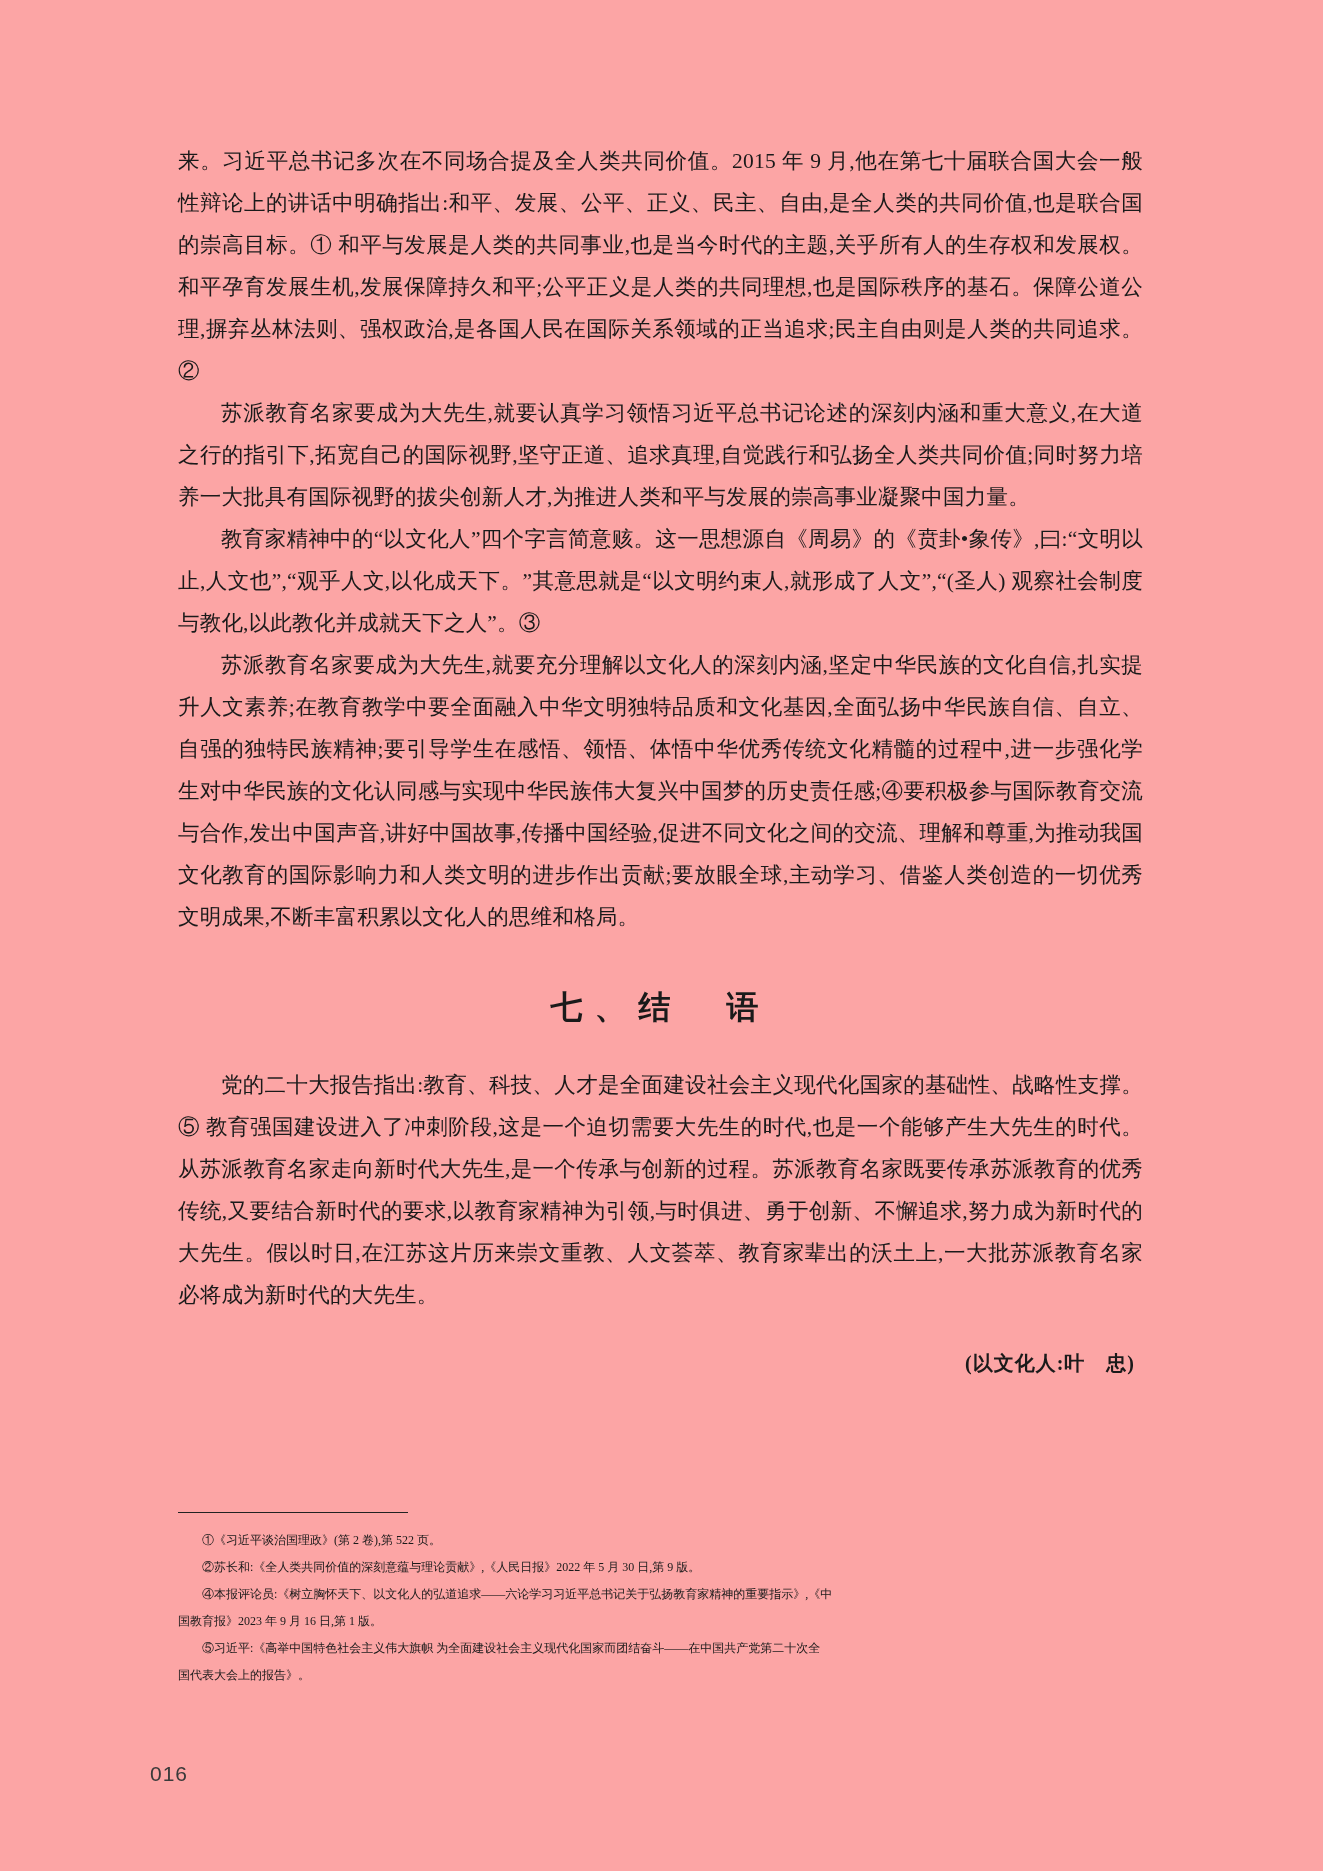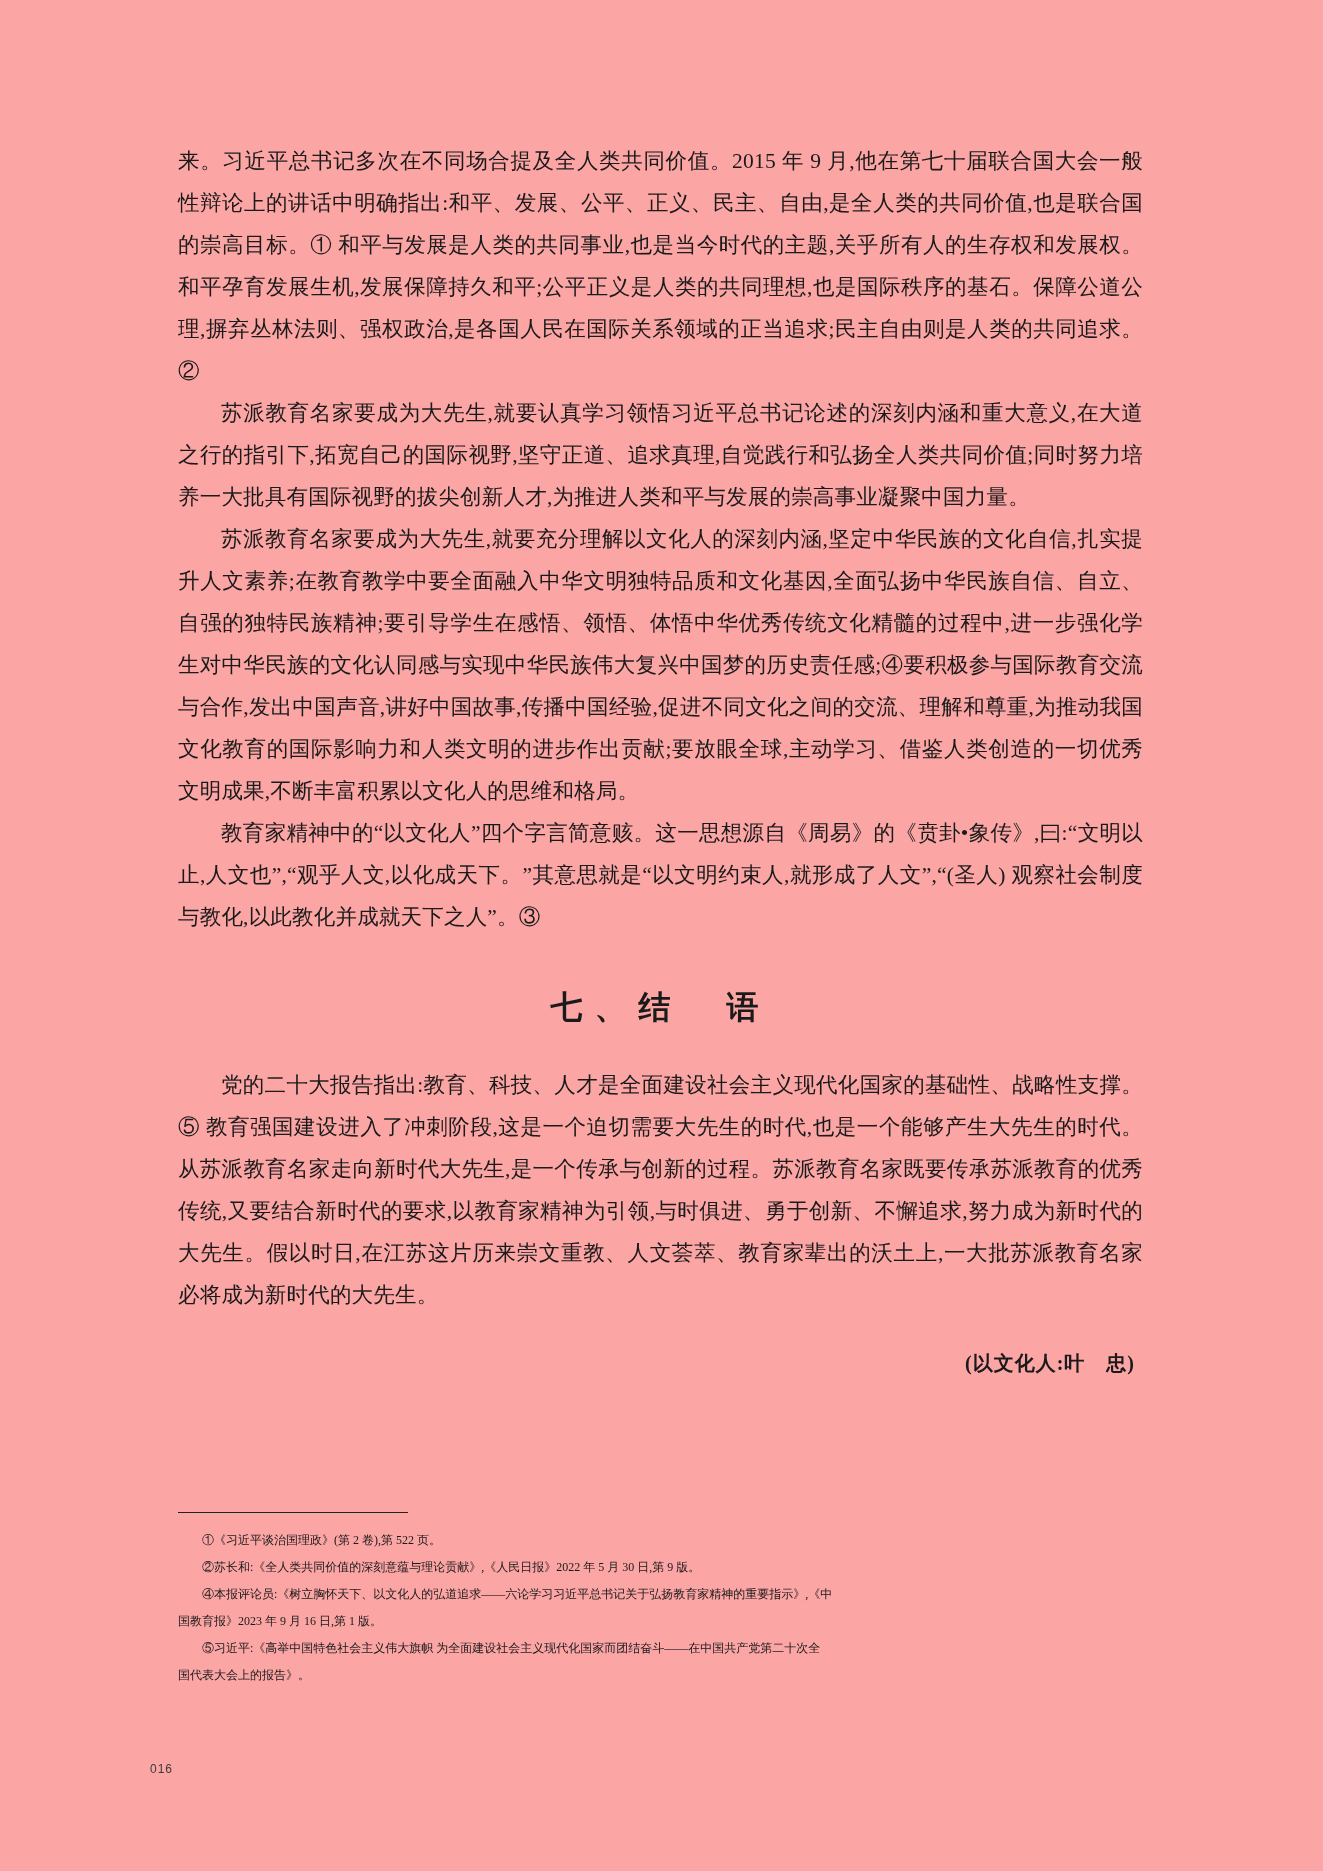--- a/index.html
+++ b/index.html
@@ -77,41 +77,41 @@
     margin: 0;
     text-indent: 2em;
   }
   .note.cont {
     text-indent: 0;
   }
   .folio {
     position: absolute;
     left: 150px;
     top: 1762px;
-    font-size: 12px;
+    font-size: 21px;
     color: #3a3a3a;
     letter-spacing: 1px;
     font-family: "Liberation Sans", sans-serif;
   }
 </style>
 </head>
 <body>
 
 <div class="page">
 
   <div class="content">
 
     <p class="para">来。习近平总书记多次在不同场合提及全人类共同价值。2015 年 9 月,他在第七十届联合国大会一般性辩论上的讲话中明确指出:和平、发展、公平、正义、民主、自由,是全人类的共同价值,也是联合国的崇高目标。① 和平与发展是人类的共同事业,也是当今时代的主题,关乎所有人的生存权和发展权。和平孕育发展生机,发展保障持久和平;公平正义是人类的共同理想,也是国际秩序的基石。保障公道公理,摒弃丛林法则、强权政治,是各国人民在国际关系领域的正当追求;民主自由则是人类的共同追求。②</p>
 
     <p class="para indent">苏派教育名家要成为大先生,就要认真学习领悟习近平总书记论述的深刻内涵和重大意义,在大道之行的指引下,拓宽自己的国际视野,坚守正道、追求真理,自觉践行和弘扬全人类共同价值;同时努力培养一大批具有国际视野的拔尖创新人才,为推进人类和平与发展的崇高事业凝聚中国力量。</p>
 
 
+    <p class="para indent">教育家精神中的“以文化人”四个字言简意赅。这一思想源自《周易》的《贲卦•象传》,曰:“文明以止,人文也”,“观乎人文,以化成天下。”其意思就是“以文明约束人,就形成了人文”,“(圣人) 观察社会制度与教化,以此教化并成就天下之人”。③</p>
+
     <p class="para indent">苏派教育名家要成为大先生,就要充分理解以文化人的深刻内涵,坚定中华民族的文化自信,扎实提升人文素养;在教育教学中要全面融入中华文明独特品质和文化基因,全面弘扬中华民族自信、自立、自强的独特民族精神;要引导学生在感悟、领悟、体悟中华优秀传统文化精髓的过程中,进一步强化学生对中华民族的文化认同感与实现中华民族伟大复兴中国梦的历史责任感;④要积极参与国际教育交流与合作,发出中国声音,讲好中国故事,传播中国经验,促进不同文化之间的交流、理解和尊重,为推动我国文化教育的国际影响力和人类文明的进步作出贡献;要放眼全球,主动学习、借鉴人类创造的一切优秀文明成果,不断丰富积累以文化人的思维和格局。</p>
-
-    <p class="para indent">教育家精神中的“以文化人”四个字言简意赅。这一思想源自《周易》的《贲卦•象传》,曰:“文明以止,人文也”,“观乎人文,以化成天下。”其意思就是“以文明约束人,就形成了人文”,“(圣人) 观察社会制度与教化,以此教化并成就天下之人”。③</p>
 
     <h2 class="chapter-title">七、结　语</h2>
 
     <p class="para indent">党的二十大报告指出:教育、科技、人才是全面建设社会主义现代化国家的基础性、战略性支撑。⑤ 教育强国建设进入了冲刺阶段,这是一个迫切需要大先生的时代,也是一个能够产生大先生的时代。从苏派教育名家走向新时代大先生,是一个传承与创新的过程。苏派教育名家既要传承苏派教育的优秀传统,又要结合新时代的要求,以教育家精神为引领,与时俱进、勇于创新、不懈追求,努力成为新时代的大先生。假以时日,在江苏这片历来崇文重教、人文荟萃、教育家辈出的沃土上,一大批苏派教育名家必将成为新时代的大先生。</p>
 
     <div class="editor-line">(以文化人:叶　忠)</div>
 
   </div>
 
   <div class="notes">

